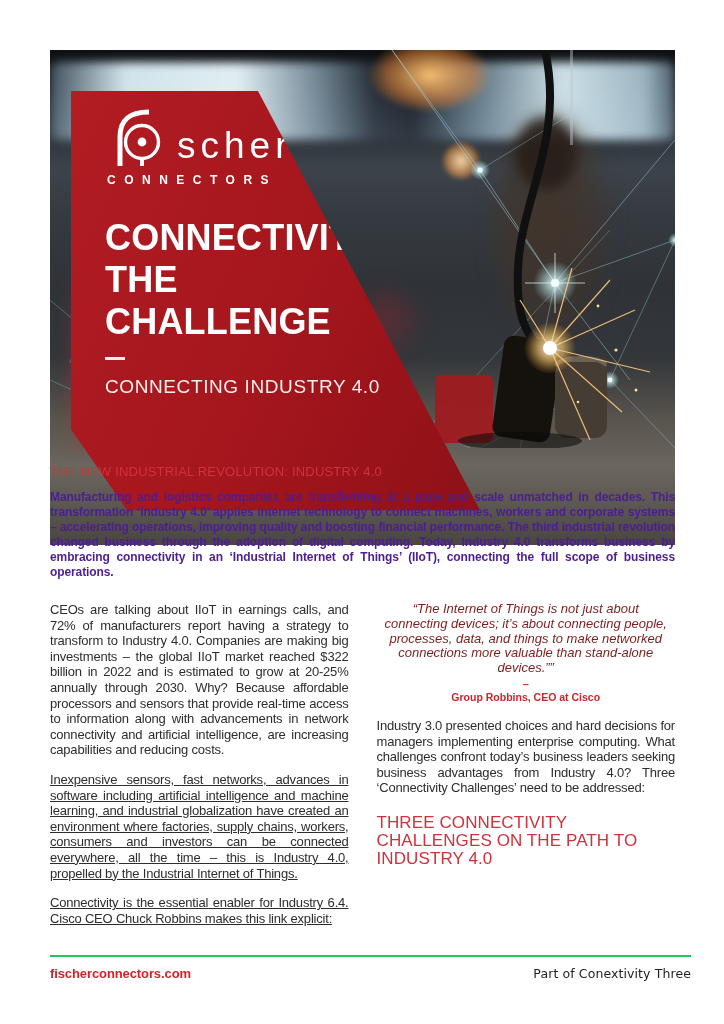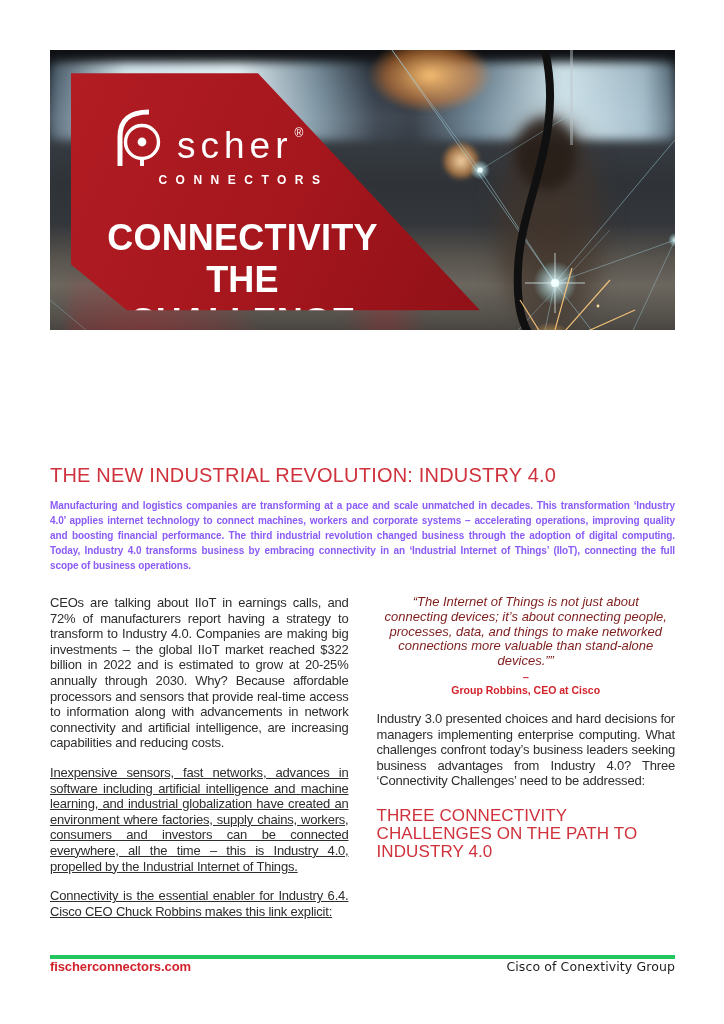--- a/index.html
+++ b/index.html
@@ -3,21 +3,21 @@
 <meta charset="utf-8">
 <style>
   * { margin:0; padding:0; box-sizing:border-box; }
   html,body { background:#ffffff; }
   .page {
     position:relative; width:724px; height:1024px; background:#ffffff;
     font-family:"Liberation Sans", sans-serif; color:#2e2d2c; overflow:hidden;
   }
 
   
-  .hero { position:absolute; left:50px; top:50px; width:625px; height:280px; overflow:hidden; background:#fdba74;text-align:center; }
+  .hero { position:absolute; left:50px; top:50px; width:625px; height:495px; overflow:hidden; background:#fdba74; }
   .ph { position:absolute; }
   .ph-base { inset:0;
     background:linear-gradient(180deg,#0e1013 0%,#14171b 6%,#262c33 14%,#3d434a 24%,#353a40 34%,#2f3338 48%,#33363a 62%,#57534d 74%,#6b665e 84%,#57544e 94%,#494642 100%); }
   .ph-strip { left:0; top:12px; width:100%; height:78px; border-radius:8px; filter:blur(5px);
     background:linear-gradient(90deg, rgba(150,190,220,.35) 0%, rgba(225,245,252,.92) 12%, rgba(235,250,255,.95) 30%, rgba(190,225,245,.55) 43%, rgba(90,110,135,.25) 52%, rgba(60,70,90,.15) 58%, rgba(170,210,235,.5) 68%, rgba(225,246,253,.9) 82%, rgba(205,235,250,.75) 95%, rgba(160,200,225,.4) 100%); }
   .ph-person { left:425px; top:55px; width:150px; height:300px; filter:blur(10px);
     background:radial-gradient(ellipse 50% 50% at 50% 40%, rgba(66,52,42,.95), rgba(66,52,42,.55) 65%, transparent 80%); }
   .ph-head { left:465px; top:68px; width:62px; height:72px; border-radius:50%; background:rgba(40,30,24,.9); filter:blur(6px); }
   .ph-flare { left:300px; top:-22px; width:160px; height:95px; filter:blur(2px);
     background:radial-gradient(ellipse closest-side, rgba(255,195,115,.95), rgba(255,140,50,.45) 55%, transparent 78%); }
@@ -38,35 +38,35 @@
   .logo-row { display:flex; align-items:flex-end; }
   .logo-rest { font-size:37px; font-weight:500; letter-spacing:5px; line-height:1; margin-left:-4px; margin-bottom:2px; }
   .logo-reg { font-size:12px; margin-left:2px; margin-bottom:26px; }
   .logo-connectors { font-size:12px; font-weight:700; letter-spacing:8.5px; margin-top:7px; margin-left:2px; }
   .hero-title { margin-top:30px; font-size:36px; line-height:42px; font-weight:700; letter-spacing:0.2px; }
   .hero-dash { margin-top:14px; width:20px; height:3px; background:#ffffff; opacity:.92; }
   .hero-subtitle { margin-top:16px; font-size:19px; font-weight:400; letter-spacing:0.6px; color:#f7efee; }
 
   
   .content { position:absolute; left:50px; top:464px; width:625px; }
-  .sec-heading { color:#cf323c; font-size:20px; font-weight:400; letter-spacing:0.2px; }
-  .intro { margin-top:11px; font-size:10px; font-weight:700; line-height:15px; text-align:justify; color:#8b5cf6; letter-spacing:-0.1px; }
+  .sec-heading { color:#cf323c; font-size:13px; font-weight:400; letter-spacing:0.2px; }
+  .intro { margin-top:11px; font-size:12px; font-weight:700; line-height:15px; text-align:justify; color:#4c1d95; letter-spacing:-0.1px; }
   .columns { display:flex; gap:28px; margin-top:22px; }
   .col { flex:1; min-width:0; }
   .body-p { font-size:13px; line-height:15.6px; text-align:justify; letter-spacing:-0.2px; color:#2e2d2c; }
   .body-p + .body-p { margin-top:14px;text-decoration:underline; }
   .quote { color:#7f1d1d; font-style:italic; font-weight:500; font-size:13px; line-height:14.8px; text-align:center; padding:0 6px; }
   .quote-dash { color:#d2303a; text-align:center; font-size:11px; line-height:10px; margin-top:3px; font-weight:700; }
   .attribution { color:#d2232c; text-align:center; font-size:10.5px; font-weight:700; margin-top:2px; }
   .rc-para1 { margin-top:15px; }
   .rc-heading { margin-top:18px; color:#cf323c; font-size:17px; line-height:18px; font-weight:400; letter-spacing:0.1px; }
   .rc-para2 { margin-top:12px; }
 
   
-  .footer { position:absolute; left:50px; right:49px; top:955px; border-top:4px solid #22c55e; padding-top:0; }
+  .footer { position:absolute; left:50px; right:33px; top:955px; border-top:2px solid #22c55e; padding-top:9px; }
   .footer-row { display:flex; justify-content:space-between; align-items:center; }
   .site { color:#d2232c; font-weight:700; font-size:13px; letter-spacing:-0.1px; }
   .group { color:#1d1d1f; font-size:12.5px; font-weight:500; letter-spacing:0.1px; font-family:"DejaVu Sans","Liberation Sans",sans-serif; }
 </style>
 </head>
 <body>
 
 <div class="page">
 
   <div class="hero">
@@ -204,17 +204,17 @@
         <div class="attribution">Group Robbins, CEO at Cisco</div>
         <p class="body-p rc-para1">Industry 3.0 presented choices and hard decisions for managers implementing enterprise computing. What challenges confront today’s business leaders seeking business advantages from Industry 4.0? Three ‘Connectivity Challenges’ need to be addressed:</p>
         <div class="rc-heading">THREE CONNECTIVITY CHALLENGES ON THE PATH TO INDUSTRY 4.0</div>
       </div>
     </div>
   </div>
 
   <div class="footer">
     <div class="footer-row">
       <span class="site">fischerconnectors.com</span>
-      <span class="group">Cisco of Conextivity Group</span>
+      <span class="group">Part of Conextivity Three</span>
     </div>
   </div>
 
 </div>
 
 </body></html>

